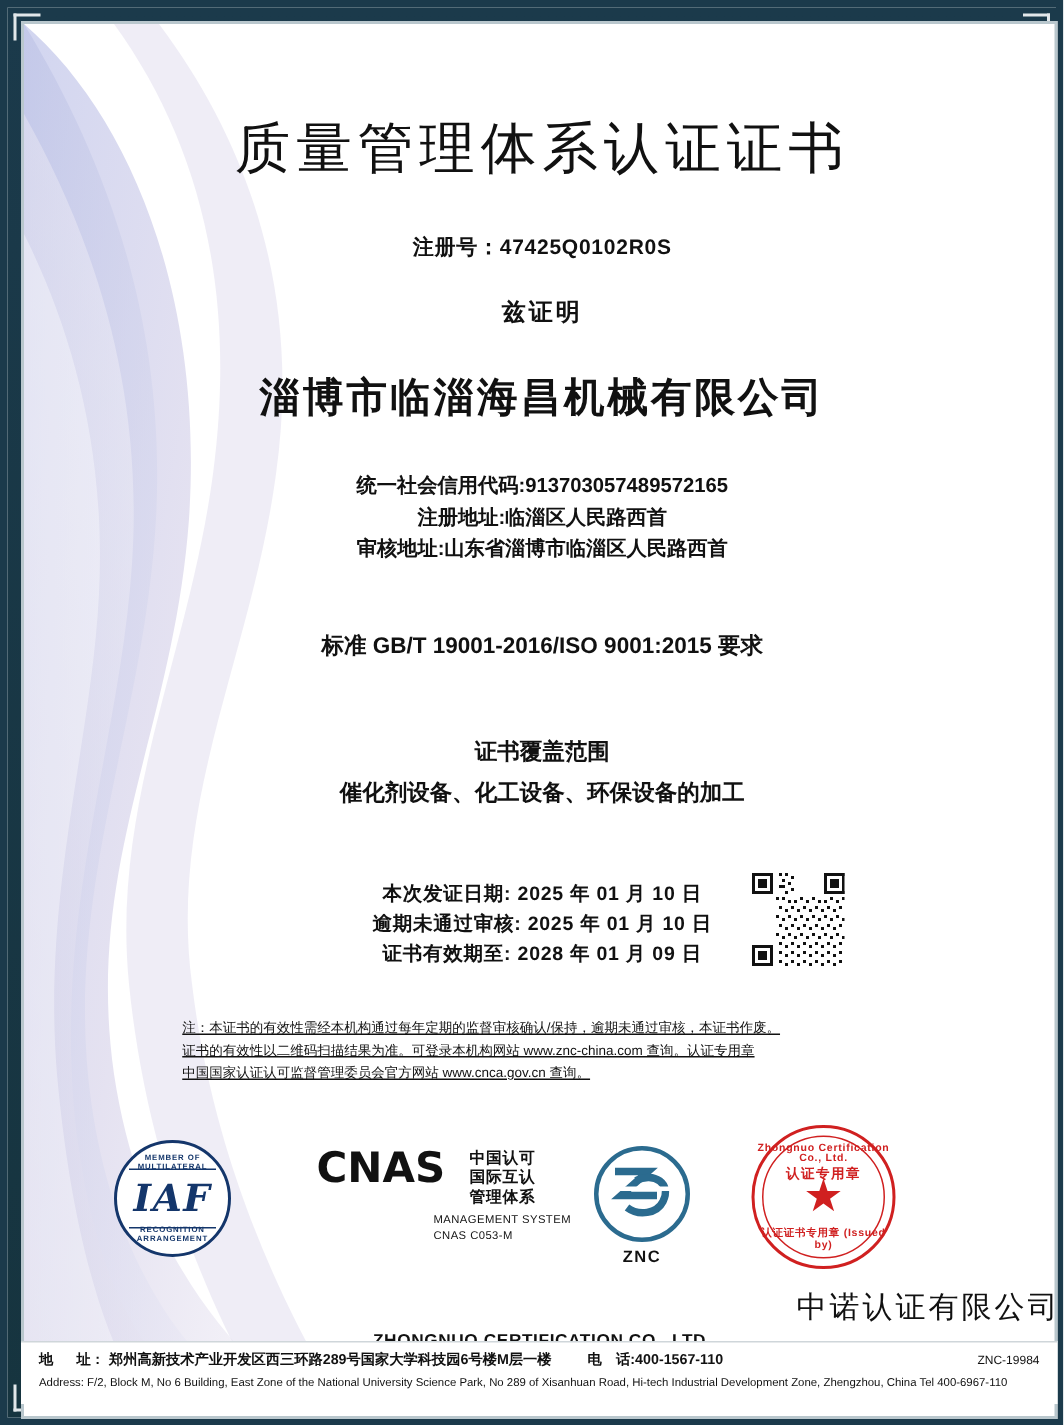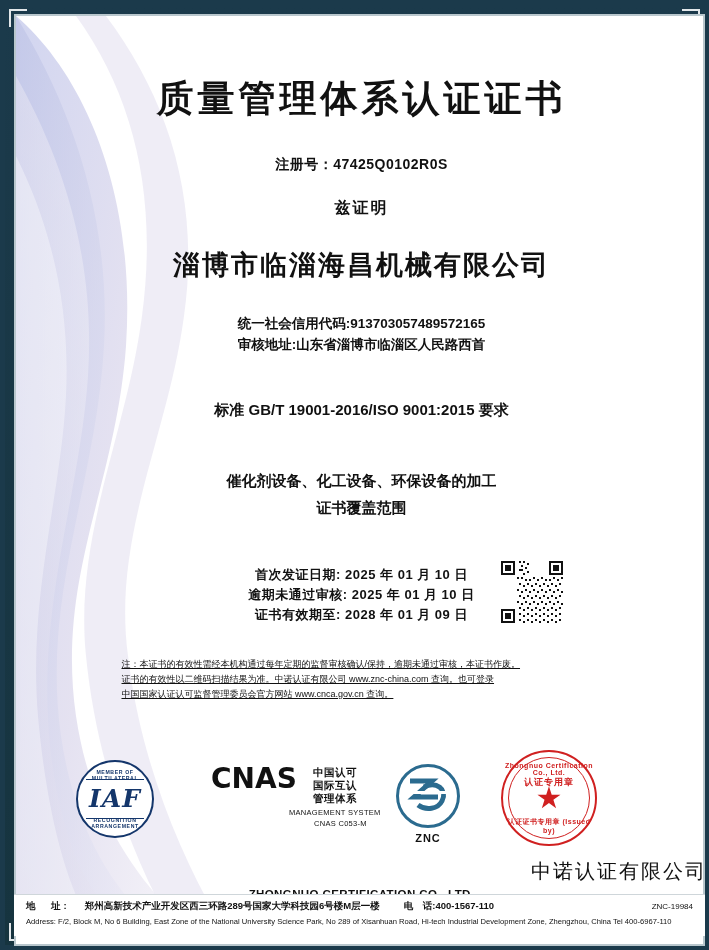--- a/index.html
+++ b/index.html
@@ -66,21 +66,21 @@
     position: absolute;
     left: 0;
     top: 0;
     width: 691px;
     text-align: center;
   }
   .cert-title {
     margin-top: 58px;
     font-size: 37px;
     letter-spacing: 4px;
-    font-weight: bold;
+    font-weight: normal;
     color: #111111;
     font-family: "DejaVu Sans", sans-serif;
   }
   .reg-no {
     margin-top: 32px;
     font-size: 14px;
     font-weight: bold;
     color: #111;
     letter-spacing: 0.5px;
   }
@@ -235,21 +235,20 @@
     font-size: 7.5px;
     color: #111;
     margin-top: 3px;
     letter-spacing: 0.3px;
   }
   .cnas-code {
     font-size: 7.5px;
     color: #111;
     margin-top: 2px;
     letter-spacing: 0.3px;
-    margin-left: 25px;
   }
   .znc-circle {
     width: 58px; height: 58px;
     border-radius: 50%;
     border: 3px solid #2b6b8f;
     background: #fff;
     position: relative;
     overflow: hidden;
   }
   .znc-label {
@@ -345,21 +344,21 @@
     box-sizing: border-box;
     padding: 5px 12px 0 12px;
   }
   .addr-line1 {
     display: flex;
     align-items: baseline;
     font-size: 9.5px;
     color: #111;
     font-weight: bold;
   }
-  .addr-line1 .lbl { letter-spacing: 3px; margin-right: 15px; }
+  .addr-line1 .lbl { letter-spacing: 3px; margin-right: 3px; }
   .addr-line1 .val { flex: 0 1 auto; }
   .addr-line1 .tel { margin-left: 24px; }
   .addr-line1 .docno {
     margin-left: auto;
     font-size: 8px;
     color: #111;
     font-weight: normal;
   }
   .addr-line2 {
     margin-top: 3px;
@@ -413,36 +412,37 @@
           <div class="reg-no">
             <span>注册号：</span><span>47425Q0102R0S</span>
           </div>
 
           <div class="hereby">兹证明</div>
 
           <div class="company">淄博市临淄海昌机械有限公司</div>
 
           <div class="detail-block">
             <div>统一社会信用代码:913703057489572165</div>
+            <div>注册地址:临淄区人民路西首</div>
             <div>审核地址:山东省淄博市临淄区人民路西首</div>
           </div>
 
           <div class="standard-block">
             <div class="std-line">标准 GB/T 19001-2016/ISO 9001:2015 要求</div>
           </div>
 
           <div class="scope-block">
+            <div>证书覆盖范围</div>
             <div>催化剂设备、化工设备、环保设备的加工</div>
-            <div>证书覆盖范围</div>
           </div>
 
           <div class="dates-row">
             <div class="dates">
               <div>
-                <span>首次发证日期:</span>
+                <span>本次发证日期:</span>
                 <span>2025 年 01 月 10 日</span>
               </div>
               <div>
                 <span>逾期未通过审核:</span>
                 <span>2025 年 01 月 10 日</span>
               </div>
               <div>
                 <span>证书有效期至:</span>
                 <span>2028 年 01 月 09 日</span>
               </div>
@@ -566,21 +566,21 @@
                   <rect x="25" y="29" width="1" height="1"></rect>
                     <rect x="27" y="30" width="1" height="1"></rect>
                   <rect x="29" y="29" width="1" height="1"></rect>
                 </g>
               </svg>
             </div>
           </div>
 
           <div class="note">
             <div class="nline">注：本证书的有效性需经本机构通过每年定期的监督审核确认/保持，逾期未通过审核，本证书作废。</div>
-            <div class="nline">证书的有效性以二维码扫描结果为准。中诺认证有限公司 www.znc-china.com 查询。也可登录</div>
+            <div class="nline">证书的有效性以二维码扫描结果为准。可登录本机构网站 www.znc-china.com 查询。认证专用章</div>
             <div class="nline">中国国家认证认可监督管理委员会官方网站 www.cnca.gov.cn 查询。</div>
           </div>
         </div>
 
         <div class="logos">
 
           <div class="logo iaf">
             <div class="iaf-circle">
               <div class="iaf-arc top">MEMBER OF MULTILATERAL</div>
               <div class="iaf-bar b1"></div>

